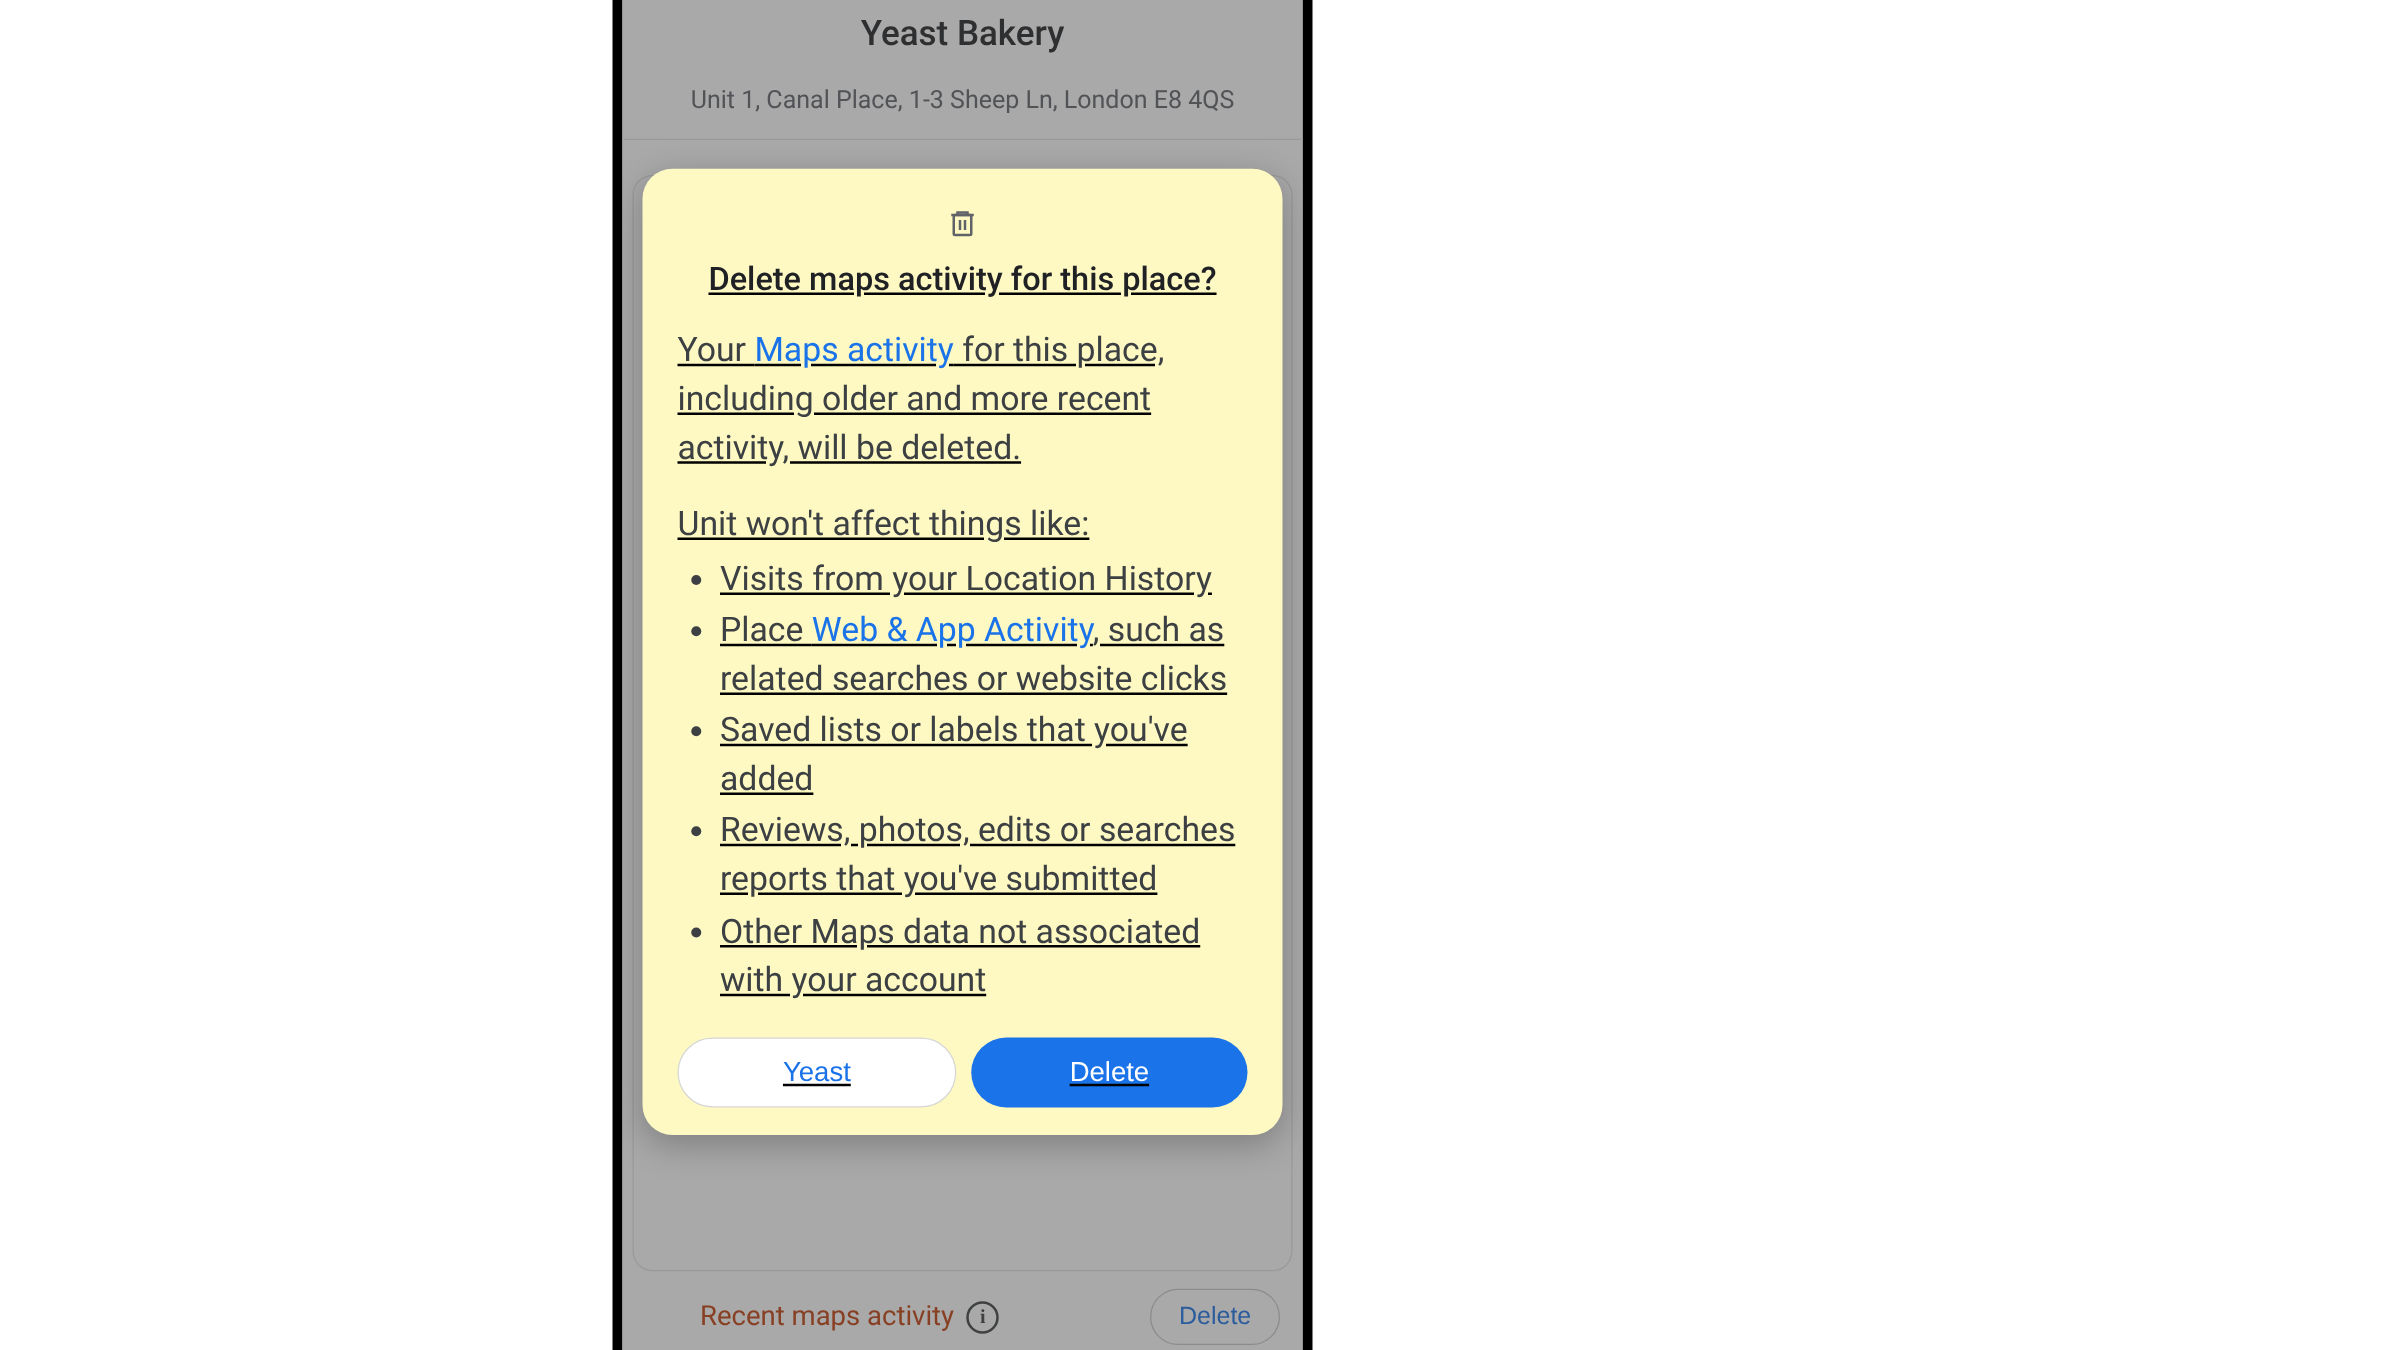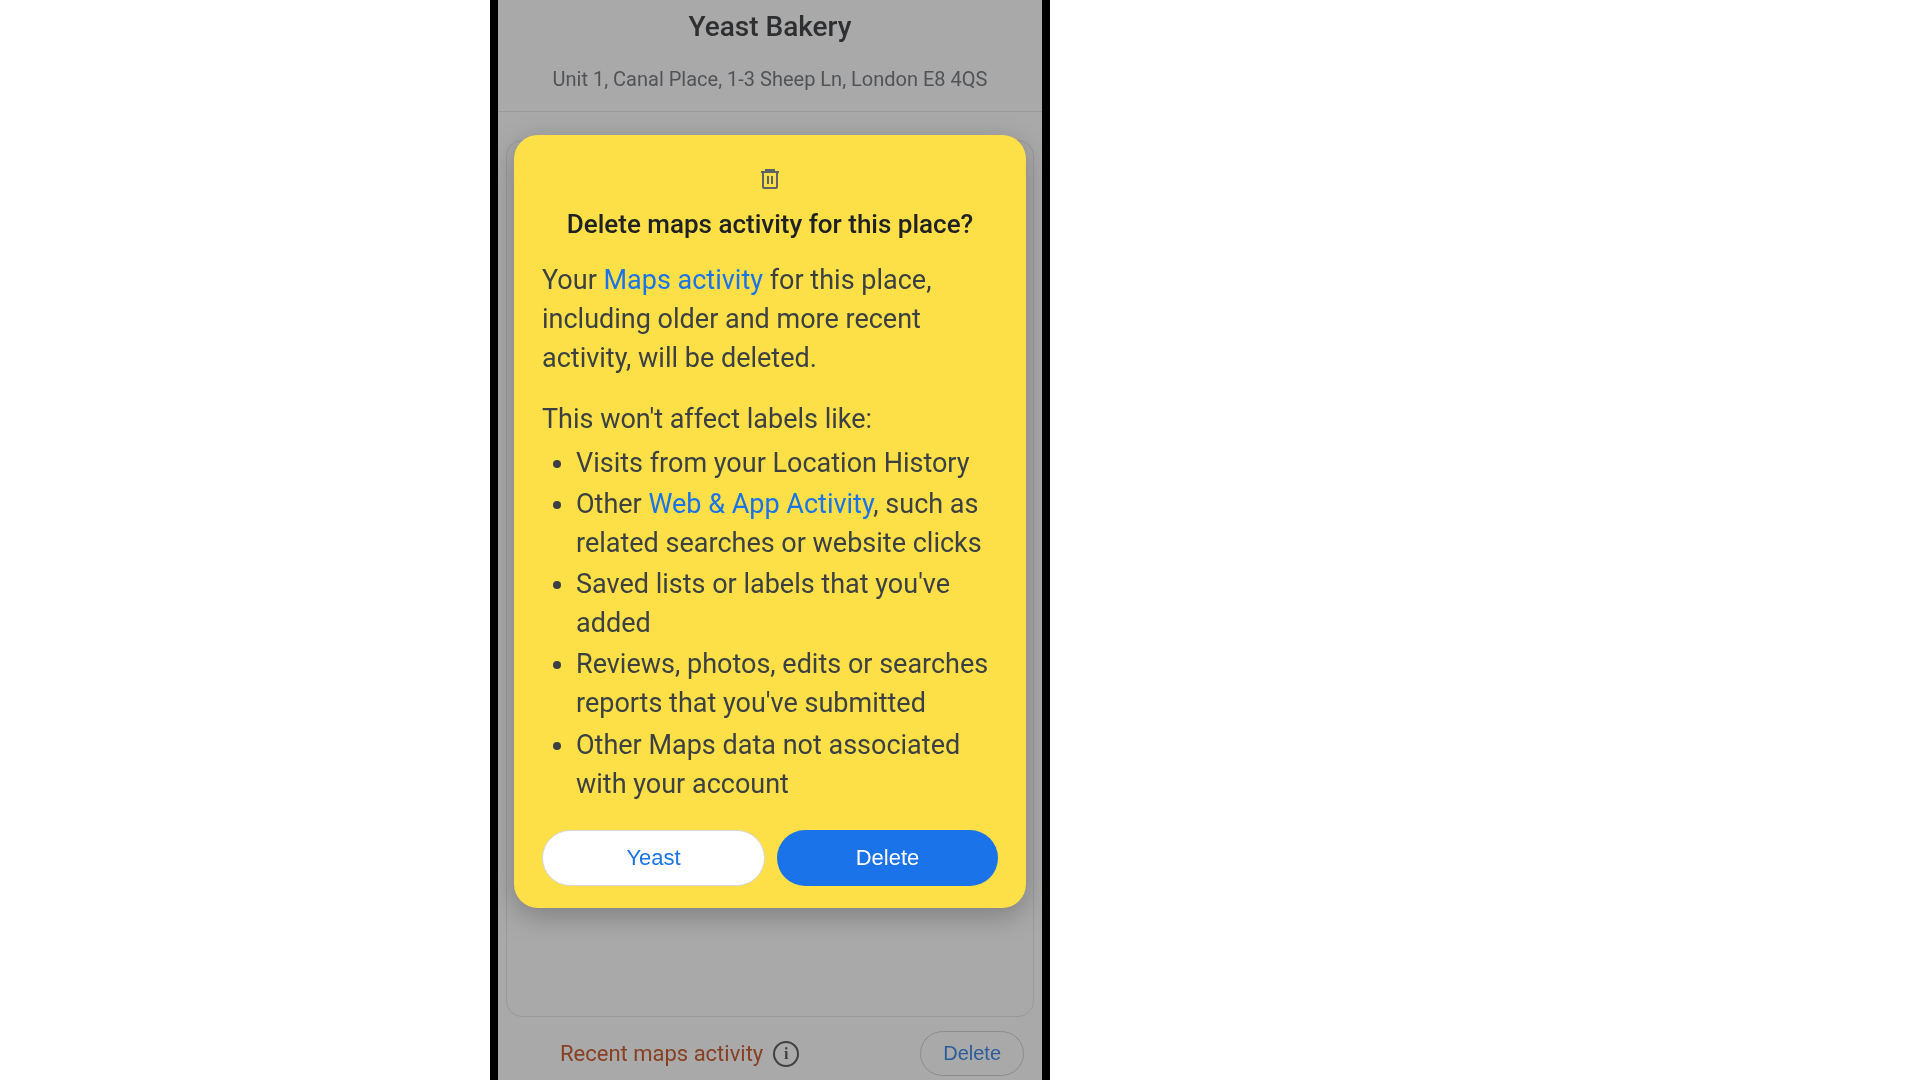--- a/index.html
+++ b/index.html
@@ -102,24 +102,25 @@
     inset: 0;
     background: rgba(64,64,64,0.45);
   }
 
   
   .dialog {
     position: absolute;
     left: 16px;
     right: 16px;
     top: 145px;
-    background: #fde047;
+    background: #fef9c3;
     border-radius: 24px;
     padding: 30px 28px 22px;
     box-shadow: 0 8px 28px rgba(0,0,0,0.25);
+    text-decoration: underline;
   }
   .dialog-icon {
     text-align: center;
     margin-bottom: 14px;
   }
   .trash {
     display: inline-block;
     width: 24px;
   }
   .trash svg { display: block; }
@@ -196,25 +197,25 @@
               <rect x="5" y="6" width="14" height="16" rx="1"></rect>
               <path d="M10 10v8M14 10v8"></path>
             </svg>
           </span>
         </div>
         <div class="dialog-title">Delete maps activity for this place?</div>
         <div class="dialog-body">
           <p>
             <span>Your </span><a href="#">Maps activity</a><span> for this place, including older and more recent activity, will be deleted.</span>
           </p>
-          <p style="margin-bottom:4px;">This won't affect labels like:</p>
+          <p style="margin-bottom:4px;">Unit won't affect things like:</p>
           <ul>
             <li>Visits from your Location History</li>
             <li>
-              <span>Other </span><a href="#">Web &amp; App Activity</a><span>, such as related searches or website clicks</span>
+              <span>Place </span><a href="#">Web &amp; App Activity</a><span>, such as related searches or website clicks</span>
             </li>
             <li>Saved lists or labels that you've added</li>
             <li>Reviews, photos, edits or searches reports that you've submitted</li>
             <li>Other Maps data not associated with your account</li>
           </ul>
         </div>
         <div class="dialog-actions">
           <button class="btn btn-cancel">Yeast</button>
           <button class="btn btn-delete">Delete</button>
         </div>

